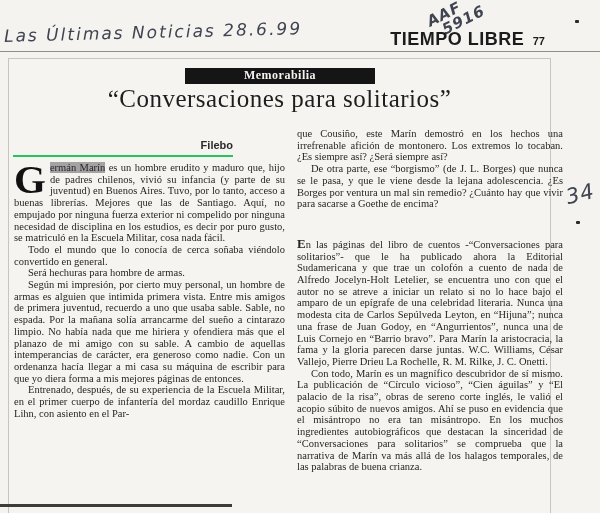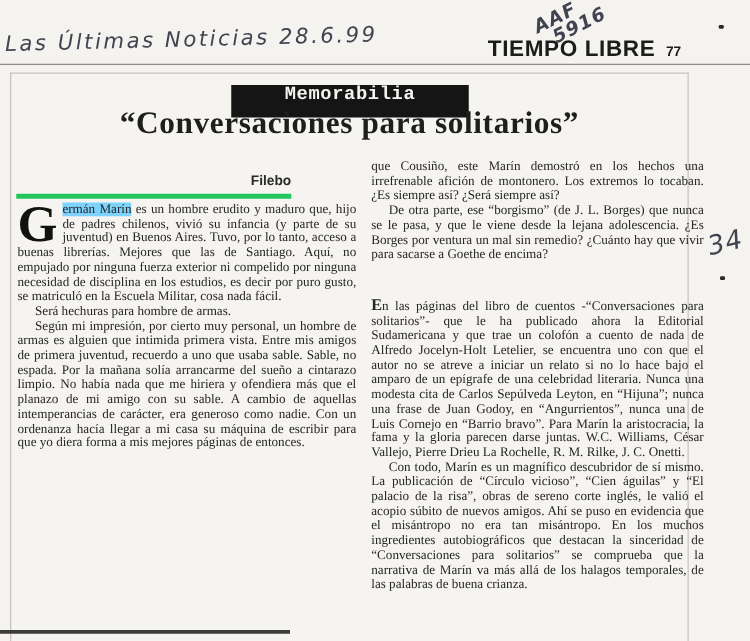--- a/index.html
+++ b/index.html
@@ -19,39 +19,39 @@
   #section-header{position:absolute;right:55px;top:29px;white-space:nowrap;
         font-family:"Liberation Sans",sans-serif;font-weight:bold;color:#1c1c1c;}
   #section-title{font-size:18px;letter-spacing:.5px;}
   #section-page{font-size:11px;font-weight:bold;margin-left:4px;}
   .ink-dot{position:absolute;width:4px;height:3px;background:#2a2a2a;border-radius:1px;}
   #dot-top{left:575px;top:20px;}
   #dot-mid{left:576px;top:221px;}
   
   #article-box{position:absolute;left:8px;top:58px;width:541px;height:455px;
         border:1px solid #c7c5c0;border-bottom:none;background:#f5f4f0;}
-  #kicker-bar{position:absolute;left:176px;top:9px;width:190px;height:26px;background:#151515;
-        color:#f4f3ef;text-align:center;font-family:Liberation Mono, monospace;
-        font-weight:bold;font-size:15px;line-height:15px;letter-spacing:.5px;}
+  #kicker-bar{position:absolute;left:176px;top:9px;width:190px;height:16px;background:#151515;
+        color:#f4f3ef;text-align:center;font-family:Liberation Serif, serif;
+        font-weight:bold;font-size:12px;line-height:15px;letter-spacing:.5px;}
   #article-title{position:absolute;left:0;top:26px;width:541px;text-align:center;
         font-size:25px;color:#1e1e1e;letter-spacing:.5px;}
-  #byline-row{position:absolute;left:4px;top:76px;width:220px;border-bottom:4px solid #22c55e;
+  #byline-row{position:absolute;left:4px;top:76px;width:220px;border-bottom:2px solid #22c55e;
         text-align:right;padding-bottom:2px;}
   #byline{font-family:"Liberation Sans",sans-serif;font-weight:bold;font-size:11px;color:#2a2a2a;}
   
   .col{position:absolute;color:#262626;font-size:10.5px;line-height:11.7px;}
   #col-left{left:5px;top:103px;width:271px;}
   #col-right{left:288px;top:69px;width:266px;}
   .para{margin:0;text-align:justify;}
   .para.indent{text-indent:14px;}
   .para.lead{margin-top:28px;}
   .dropcap{float:left;font-weight:bold;font-size:41px;line-height:33px;
         padding:1px 4px 0 0;color:#111;}
   .lead-letter{font-weight:bold;font-size:13px;}
-  .hl{background:#7dd3fc;}
+  .hl{background:#a3a3a3;}
   
   #bottom-line{position:absolute;left:0;top:504px;width:232px;height:3px;background:#3c3c3c;}
 </style>
 </head>
 <body>
 
 <div id="page">
 
   <div id="hw-publication" class="handwriting">Las Últimas Noticias 28.6.99</div>
 
@@ -66,28 +66,30 @@
   </div>
 
   <div id="top-rule"></div>
   <div id="dot-top" class="ink-dot"></div>
   <div id="dot-mid" class="ink-dot"></div>
 
   <div id="hw-pagenum" class="handwriting">34</div>
 
   <div id="article-box">
     <div id="kicker-bar">Memorabilia</div>
-    <h1 id="article-title" style="margin:0;font-weight:bold;">“Conversaciones para solitarios”</h1>
+    <h1 id="article-title" style="margin:0;font-weight:normal;">“Conversaciones para solitarios”</h1>
     <div id="byline-row">
       <span id="byline">Filebo</span>
     </div>
     <div id="col-left" class="col">
         <p class="para first"><span class="dropcap">G</span><span class="hl">ermán Marín</span> es un hombre erudito y maduro que, hijo de padres chilenos, vivió su infancia (y parte de su juventud) en Buenos Aires. Tuvo, por lo tanto, acceso a buenas librerías. Mejores que las de Santiago. Aquí, no empujado por ninguna fuerza exterior ni compelido por ninguna necesidad de disciplina en los estudios, es decir por puro gusto, se matriculó en la Escuela Militar, cosa nada fácil.</p>
+        <p class="para indent">Todo el mundo que lo conocía de cerca soñaba viéndolo convertido en general.</p>
         <p class="para indent">Será hechuras para hombre de armas.</p>
         <p class="para indent">Según mi impresión, por cierto muy personal, un hombre de armas es alguien que intimida primera vista. Entre mis amigos de primera juventud, recuerdo a uno que usaba sable. Sable, no espada. Por la mañana solía arrancarme del sueño a cintarazo limpio. No había nada que me hiriera y ofendiera más que el planazo de mi amigo con su sable. A cambio de aquellas intemperancias de carácter, era generoso como nadie. Con un ordenanza hacía llegar a mi casa su máquina de escribir para que yo diera forma a mis mejores páginas de entonces.</p>
+        <p class="para indent">Entrenado, después, de su experiencia de la Escuela Militar, en el primer cuerpo de infantería del mordaz caudillo Enrique Lihn, con asiento en el Par-</p>
       </div>
     <div id="col-right" class="col">
         <p class="para plain">que Cousiño, este Marín demostró en los hechos una irrefrenable afición de montonero. Los extremos lo tocaban. ¿Es siempre así? ¿Será siempre así?</p>
         <p class="para indent">De otra parte, ese “borgismo” (de J. L. Borges) que nunca se le pasa, y que le viene desde la lejana adolescencia. ¿Es Borges por ventura un mal sin remedio? ¿Cuánto hay que vivir para sacarse a Goethe de encima?</p>
         <p class="para lead"><span class="lead-letter">E</span>n las páginas del libro de cuentos -“Conversaciones para solitarios”- que le ha publicado ahora la Editorial Sudamericana y que trae un colofón a cuento de nada de Alfredo Jocelyn-Holt Letelier, se encuentra uno con que el autor no se atreve a iniciar un relato si no lo hace bajo el amparo de un epígrafe de una celebridad literaria. Nunca una modesta cita de Carlos Sepúlveda Leyton, en “Hijuna”; nunca una frase de Juan Godoy, en “Angurrientos”, nunca una de Luis Cornejo en “Barrio bravo”. Para Marín la aristocracia, la fama y la gloria parecen darse juntas. W.C. Williams, César Vallejo, Pierre Drieu La Rochelle, R. M. Rilke, J. C. Onetti.</p>
         <p class="para indent">Con todo, Marín es un magnífico descubridor de sí mismo. La publicación de “Círculo vicioso”, “Cien águilas” y “El palacio de la risa”, obras de sereno corte inglés, le valió el acopio súbito de nuevos amigos. Ahí se puso en evidencia que el misántropo no era tan misántropo. En los muchos ingredientes autobiográficos que destacan la sinceridad de “Conversaciones para solitarios” se comprueba que la narrativa de Marín va más allá de los halagos temporales, de las palabras de buena crianza.</p>
       </div>
   </div>
 
   <div id="bottom-line"></div>

